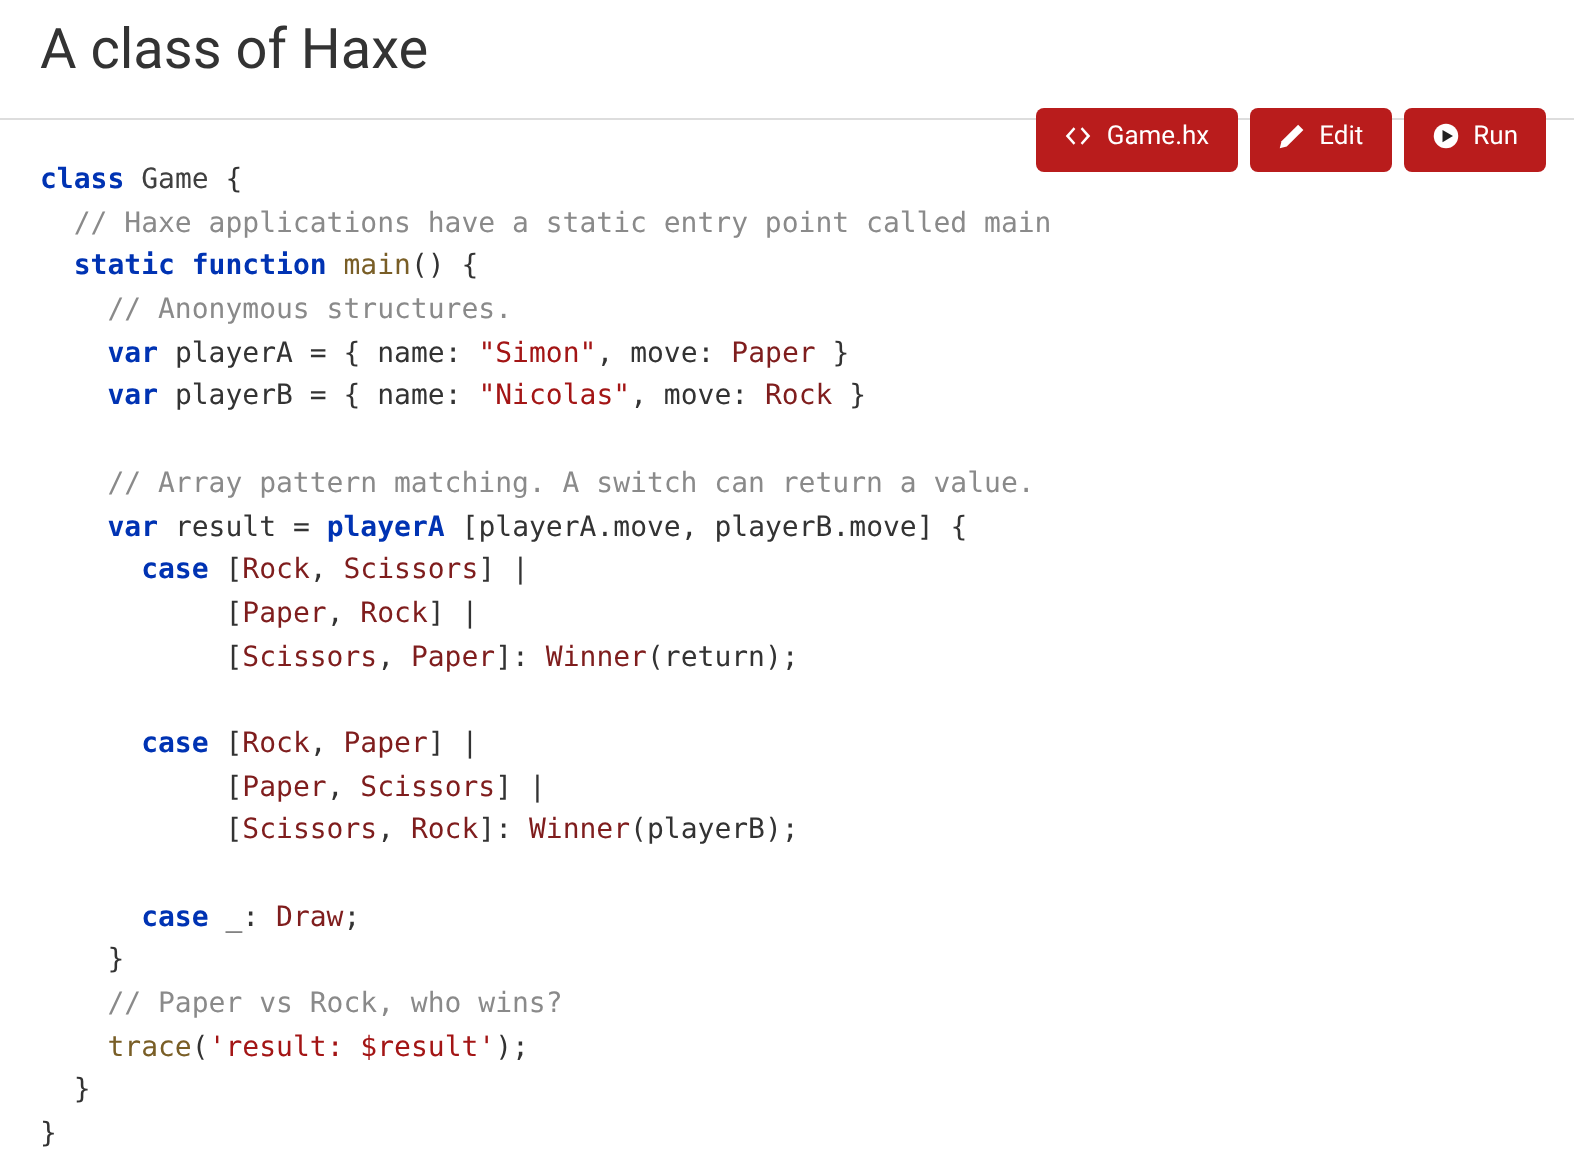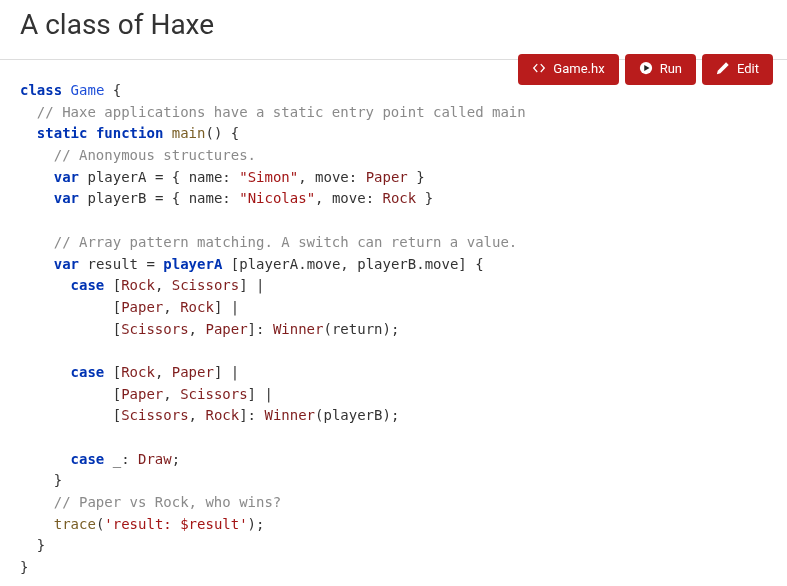--- a/index.html
+++ b/index.html
@@ -49,21 +49,21 @@
       margin: 0;
       padding: 20px 0 6px 20px;
       font-family: "Consolas", "Monaco", monospace;
       font-size: 14px;
       line-height: 1.55;
       color: #333;
       white-space: pre;
       overflow: hidden;
     }
     .kw   { color: #0033b3; font-weight: bold; }
-    .type { color: #1d4ed8; }
+    .type { color: #404040; }
     .fn   { color: #795e26; margin-top: 25px; }
     .cmt  { color: #8a8a8a; }
     .str  { color: #a31515; }
     .enum { color: #7f1d1d; }
   </style>
 </head>
 <body>
 
 <h1 class="heading">A class of Haxe</h1>
 
@@ -71,30 +71,30 @@
 
   <div class="toolbar">
     <button class="toolbar-btn">
       <span><svg viewBox="0 0 16 16">
             <path d="M5.5 3L1 8l4.5 5 1-1L3 8l3.5-4-1-1zm5 0l-1 1L13 8l-3.5 4 1 1L15 8l-4.5-5z"></path>
           </svg></span>
       <span>Game.hx</span>
     </button>
     <button class="toolbar-btn">
       <span><svg viewBox="0 0 16 16">
+            <path d="M11.5 1.5l3 3L5 14l-4 1 1-4 9.5-9.5z"></path>
+          </svg></span>
+      <span>Edit</span>
+    </button>
+    <button class="toolbar-btn">
+      <span><svg viewBox="0 0 16 16">
             <circle cx="8" cy="8" r="7" fill="#fff"></circle>
             <path d="M6 4.5v7l6-3.5z" fill="#222"></path>
           </svg></span>
       <span>Run</span>
-    </button>
-    <button class="toolbar-btn">
-      <span><svg viewBox="0 0 16 16">
-            <path d="M11.5 1.5l3 3L5 14l-4 1 1-4 9.5-9.5z"></path>
-          </svg></span>
-      <span>Edit</span>
     </button>
   </div>
 
 <pre class="code"><span class="kw">class</span> <span class="type">Game</span> {
   <span class="cmt">// Haxe applications have a static entry point called main</span>
   <span class="kw">static</span> <span class="kw">function</span> <span class="fn">main</span>() {
     <span class="cmt">// Anonymous structures.</span>
     <span class="kw">var</span> <span>playerA</span> = { <span>name</span>: <span class="str">"Simon"</span>, <span>move</span>: <span class="enum">Paper</span> }
     <span class="kw">var</span> <span>playerB</span> = { <span>name</span>: <span class="str">"Nicolas"</span>, <span>move</span>: <span class="enum">Rock</span> }
 

